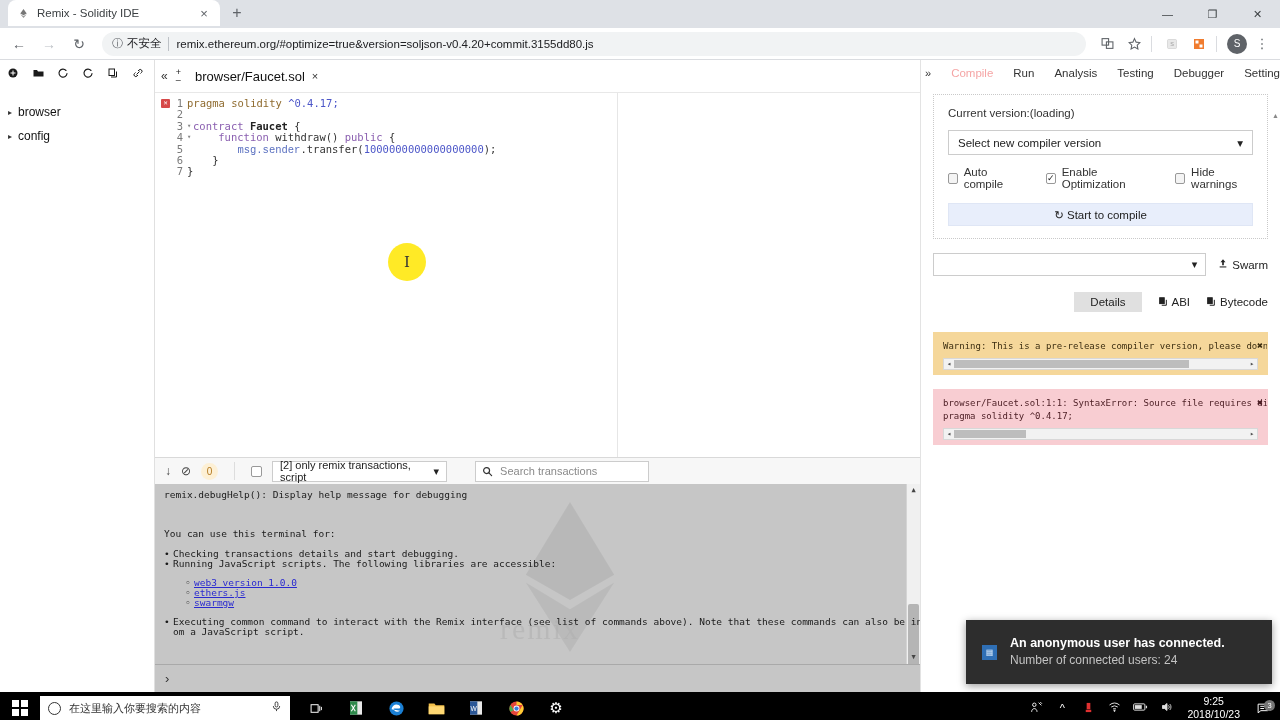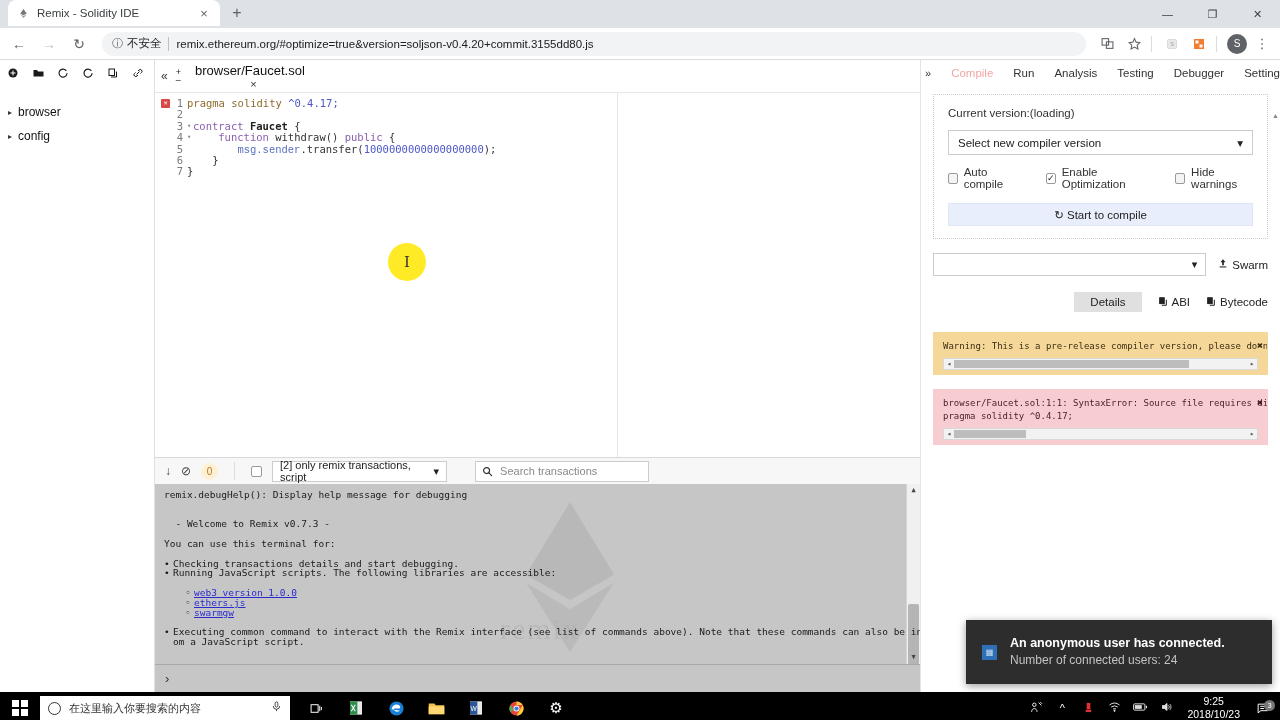--- a/index.html
+++ b/index.html
@@ -160,21 +160,20 @@
   .zoom-ctrl {
     display: flex; flex-direction: column;
     align-items: center; justify-content: center;
     font-size: 9px; line-height: 8px; color: #222;
     margin-right: 14px; cursor: pointer;
   }
   .file-tab {
     display: flex; align-items: center;
     font-size: 13px; color: #111; font-weight: 500;
     cursor: pointer;
-    flex-direction: column;
   }
   .file-tab .x { margin-left: 7px; font-size: 11px; color: #333; }
 
   .editor {
     flex: 1;
     background: #fff;
     position: relative;
     overflow: hidden;
     border-top: 1px solid #e8e8e8;
   }
@@ -724,21 +723,20 @@
           <svg width="120" height="150" viewBox="0 0 60 95">
               <path d="M30 0 L58 46 L30 62 L2 46 Z" fill="#4a4a4a"></path>
               <path d="M30 68 L58 51 L30 95 L2 51 Z" fill="#5a5a5a"></path>
             </svg>
         </div>
         <div class="term-logo-txt">remix</div>
 
         <div class="tl">remix.debugHelp(): Display help message for debugging</div>
         <div class="tl">&nbsp;</div>
         <div class="tl">&nbsp;</div>
-        <div class="tl">  - Welcome to Remix v0.7.3 -</div>
         <div class="tl">&nbsp;</div>
         <div class="tl">You can use this terminal for:</div>
         <div class="tl">&nbsp;</div>
         <div class="tbullet">Checking transactions details and start debugging.</div>
         <div class="tbullet">Running JavaScript scripts. The following libraries are accessible:</div>
         <div class="tl">&nbsp;</div>
         <div class="tsub"><span class="tlink">web3 version 1.0.0</span></div>
         <div class="tsub"><span class="tlink">ethers.js</span></div>
         <div class="tsub"><span class="tlink">swarmgw</span></div>
         <div class="tl">&nbsp;</div>

